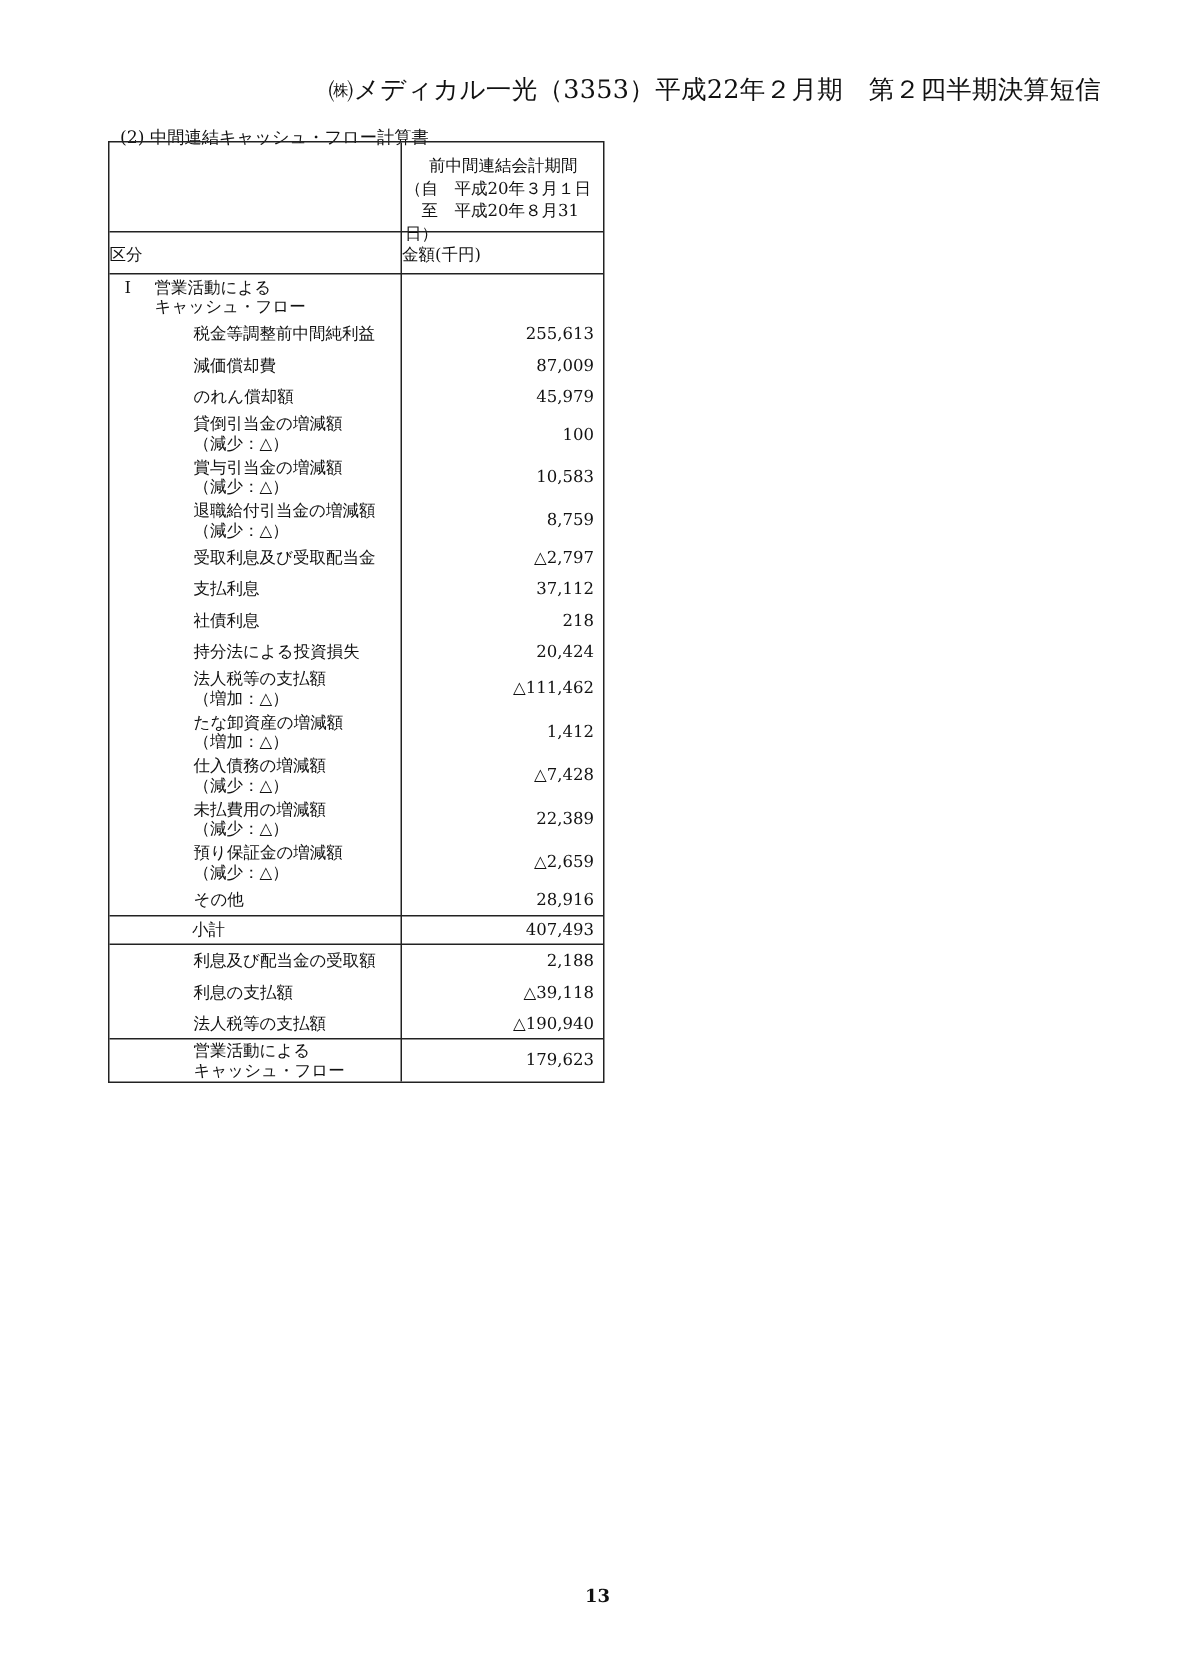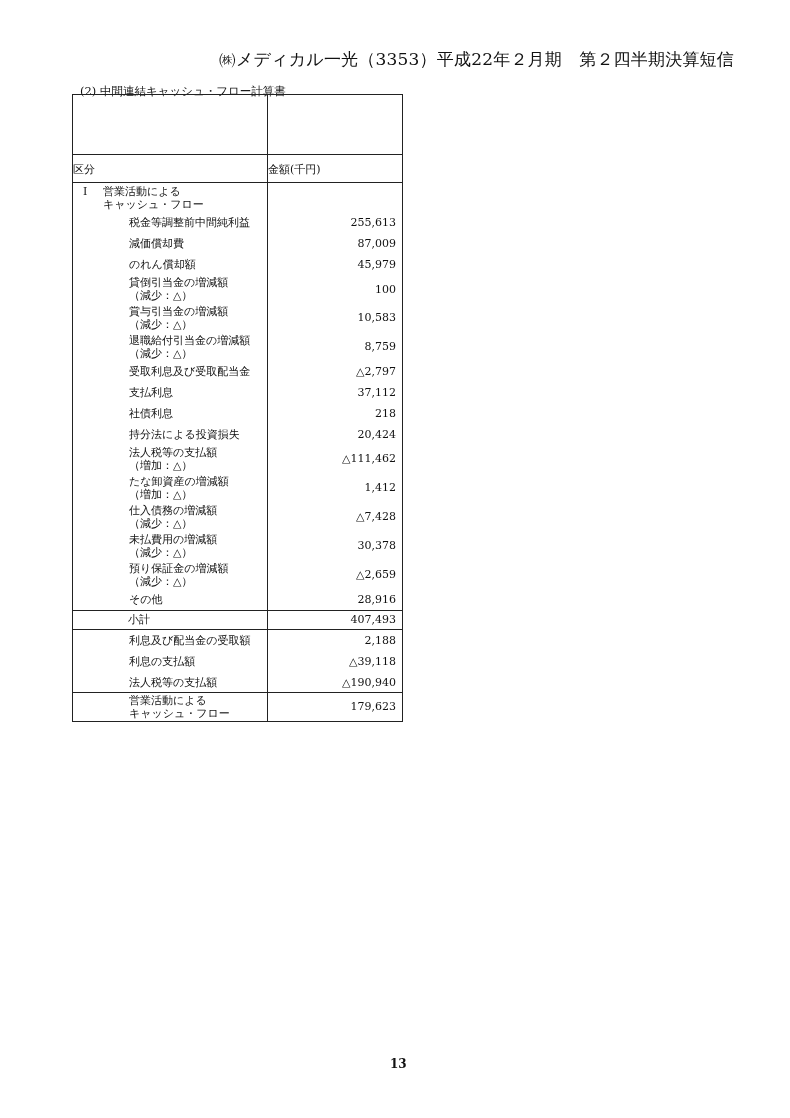--- a/index.html
+++ b/index.html
@@ -21,20 +21,25 @@
 </style>
 </head>
 <body>
 
 <div class="hdr">㈱メディカル一光（3353）平成22年２月期　第２四半期決算短信</div>
 <div class="section-title">(2) 中間連結キャッシュ・フロー計算書</div>
 
 <div class="tbl">
   <div class="vline"></div>
 
+  <div class="period">
+    <div>前中間連結会計期間</div>
+    <div class="sub">（自　平成20年３月１日</div>
+    <div class="sub">　至　平成20年８月31日）</div>
+  </div>
   <div class="hline" style="top:59px"></div>
 
   <div class="colhead" style="left:0;width:194px;top:67px">区分</div>
   <div class="colhead" style="left:195px;width:135px;top:67px">金額(千円)</div>
   <div class="hline" style="top:87px"></div>
 
   <div class="cell" style="left:10px;top:90px">Ⅰ</div>
   <div class="cell" style="left:30px;top:90px">営業活動による</div>
   <div class="cell" style="left:30px;top:103px">キャッシュ・フロー</div>
 
@@ -78,21 +83,21 @@
   <div class="cell lbl" style="top:380px">たな卸資産の増減額</div>
   <div class="cell lbl" style="top:393px">（増加：△）</div>
   <div class="cell num" style="top:386px">1,412</div>
 
   <div class="cell lbl" style="top:409px">仕入債務の増減額</div>
   <div class="cell lbl" style="top:422px">（減少：△）</div>
   <div class="cell num" style="top:415px">△7,428</div>
 
   <div class="cell lbl" style="top:438px">未払費用の増減額</div>
   <div class="cell lbl" style="top:451px">（減少：△）</div>
-  <div class="cell num" style="top:444px">30,378</div>
+  <div class="cell num" style="top:444px">22,389</div>
 
   <div class="cell lbl" style="top:467px">預り保証金の増減額</div>
   <div class="cell lbl" style="top:480px">（減少：△）</div>
   <div class="cell num" style="top:473px">△2,659</div>
 
   <div class="cell lbl" style="top:498px">その他</div>
   <div class="cell num" style="top:498px">28,916</div>
 
   <div class="hline" style="top:515px"></div>
 

